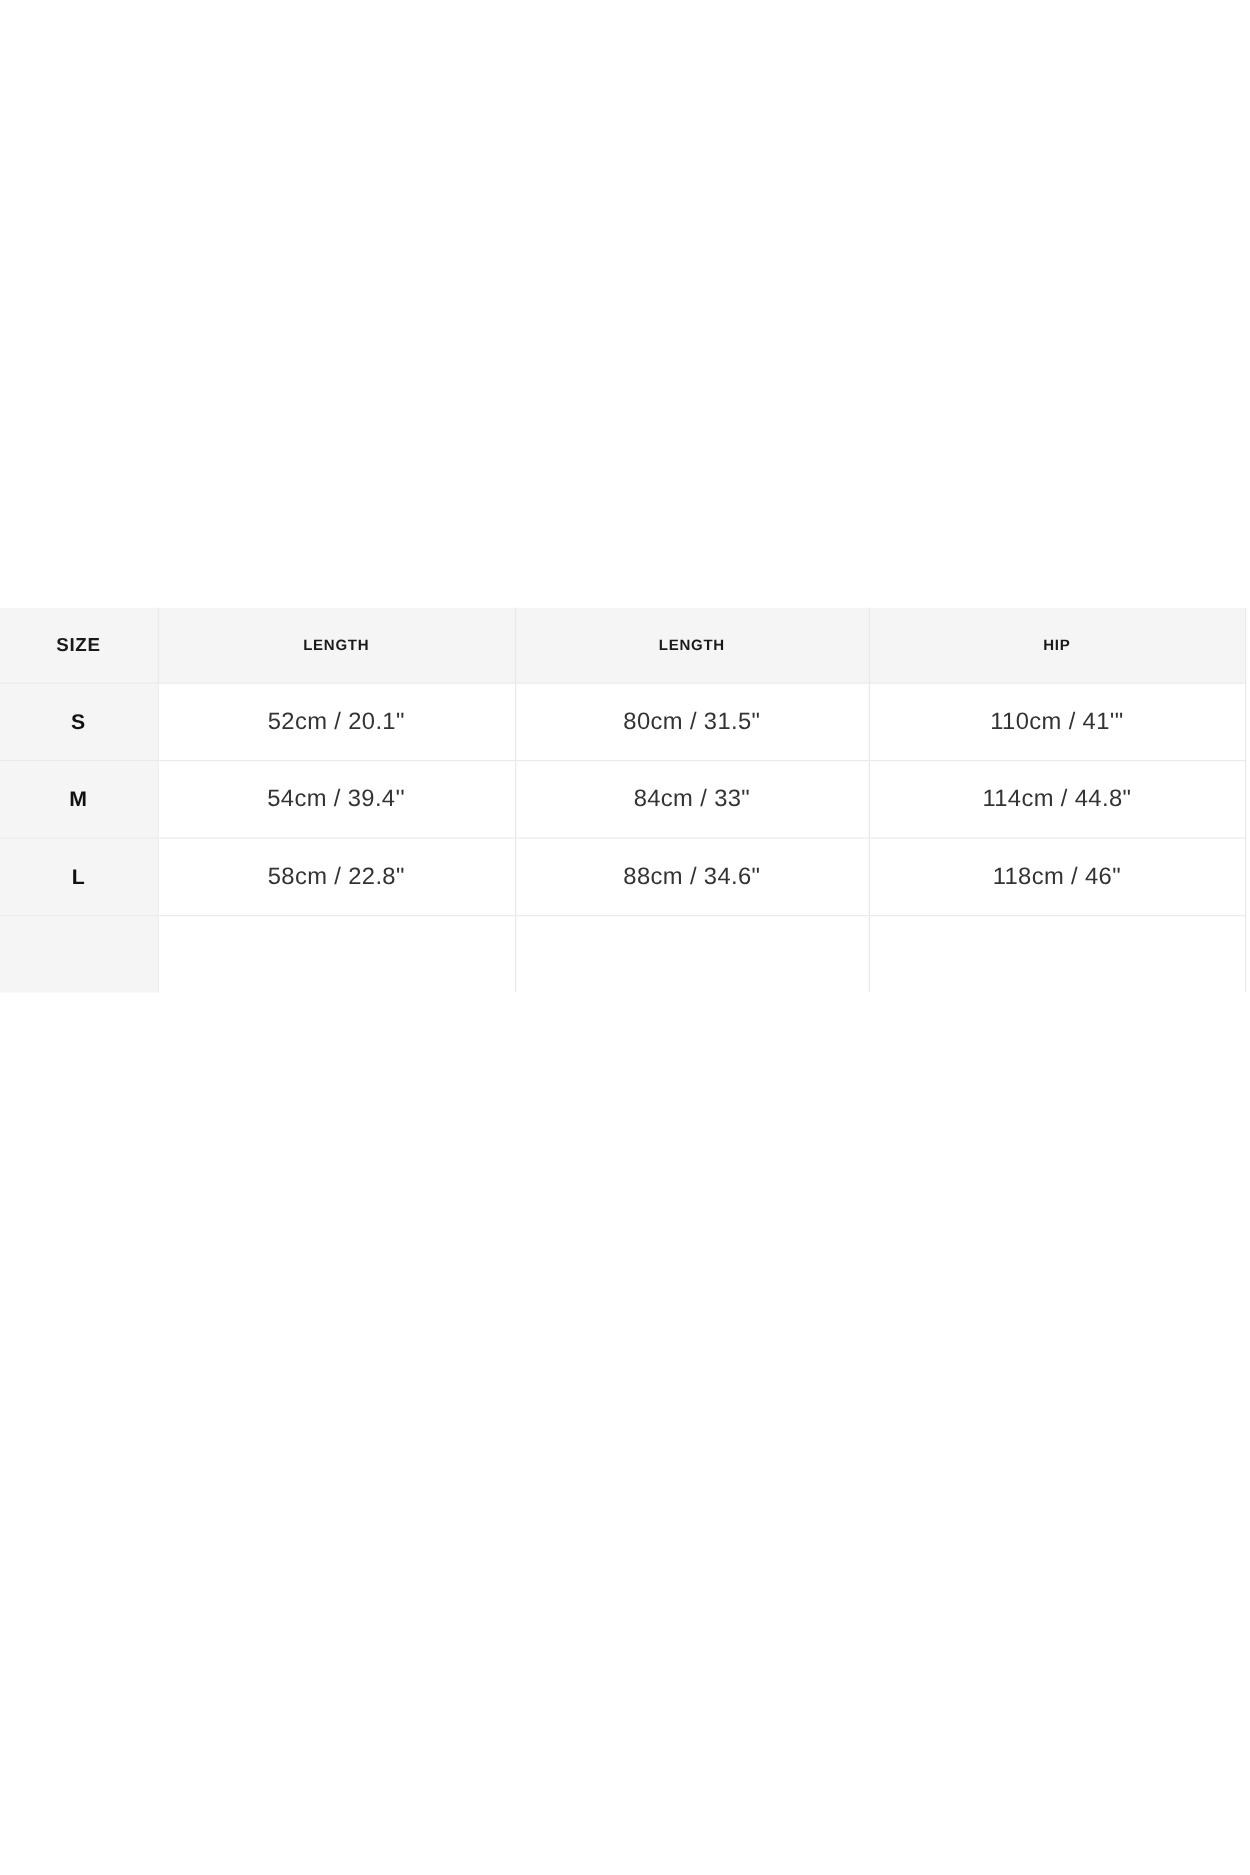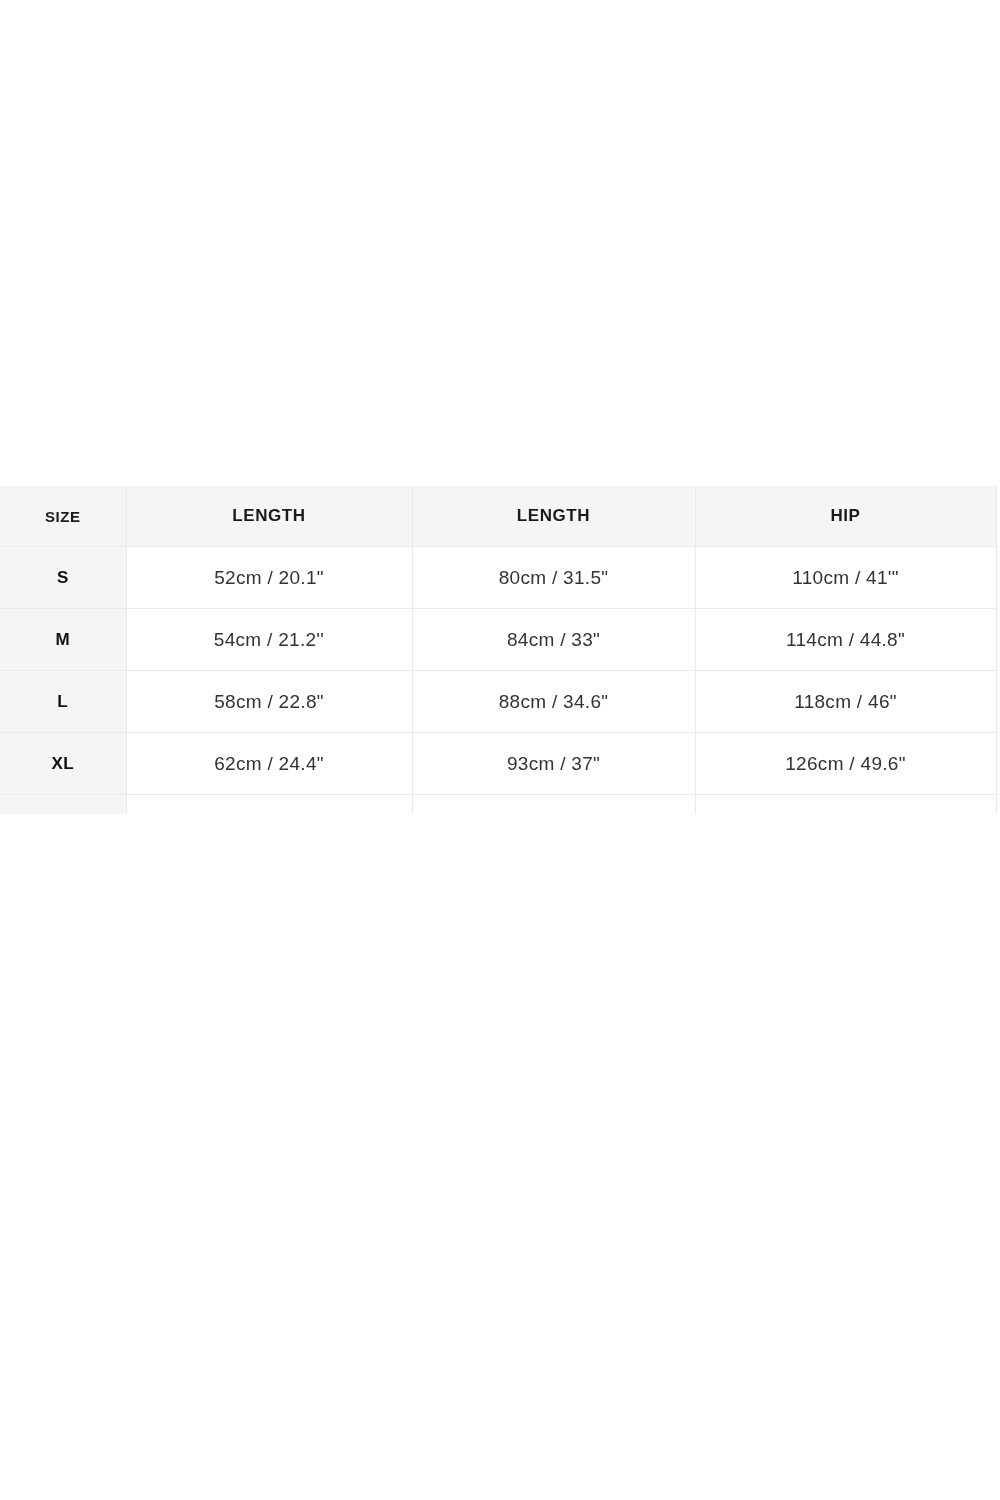--- a/index.html
+++ b/index.html
@@ -48,21 +48,21 @@
     padding: 0;
   }
 
   
   thead tr {
     height: 60px;
   }
   thead th {
     background: #f5f5f5;
     color: #1a1a1a;
-    font-size: 17px;
+    font-size: 12px;
     font-weight: bold;
     letter-spacing: 0.6px;
     height: 60px;
   }
   thead th.h-size {
     font-size: 15px;
     letter-spacing: 0.5px;
   }
 
   
@@ -116,35 +116,29 @@
     </thead>
     <tbody>
       <tr>
         <td class="size-cell">S</td>
         <td>52cm / 20.1"</td>
         <td>80cm / 31.5"</td>
         <td>110cm / 41'"</td>
       </tr>
       <tr>
         <td class="size-cell">M</td>
-        <td>54cm / 21.2''</td>
+        <td>54cm / 39.4''</td>
         <td>84cm / 33"</td>
         <td>114cm / 44.8"</td>
       </tr>
       <tr>
         <td class="size-cell">L</td>
         <td>58cm / 22.8"</td>
         <td>88cm / 34.6"</td>
         <td>118cm / 46"</td>
-      </tr>
-      <tr>
-        <td class="size-cell">XL</td>
-        <td>62cm / 24.4"</td>
-        <td>93cm / 37"</td>
-        <td>126cm / 49.6"</td>
       </tr>
       <tr class="row-empty">
         <td class="size-cell"></td>
         <td></td>
         <td></td>
         <td></td>
       </tr>
     </tbody>
   </table>
 </div>

